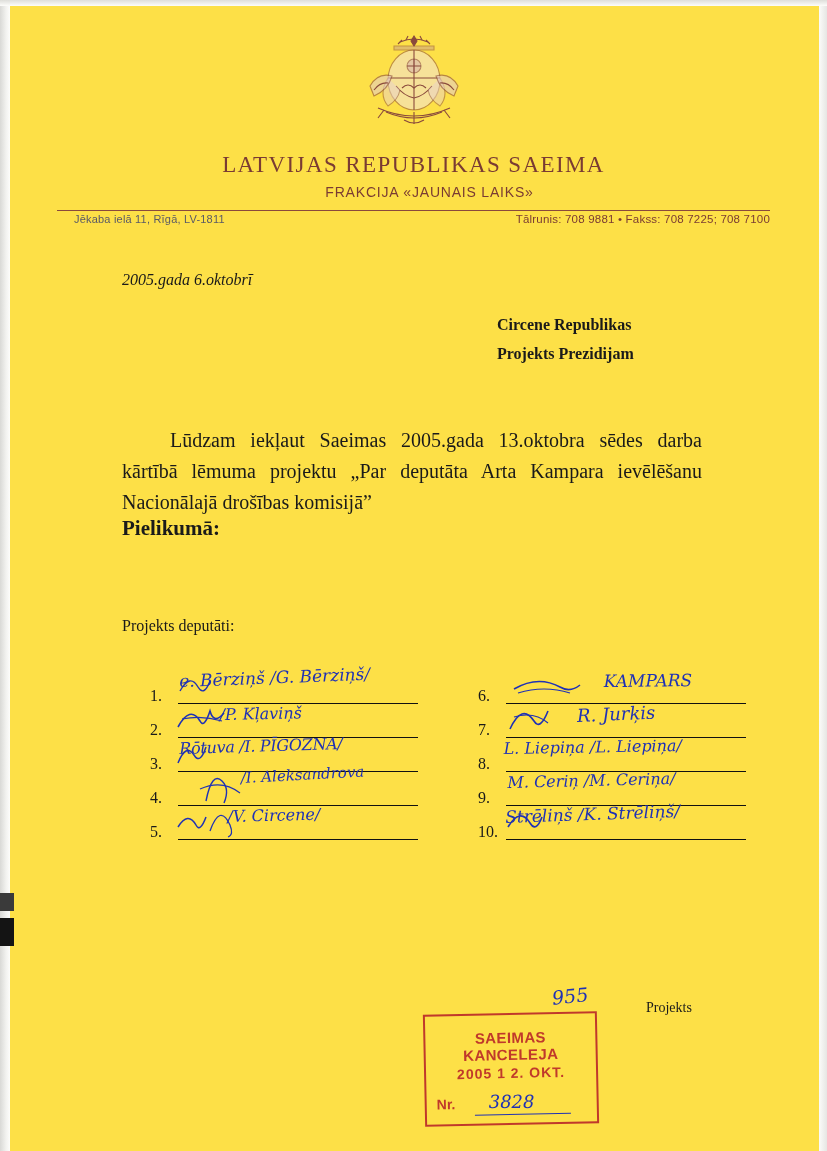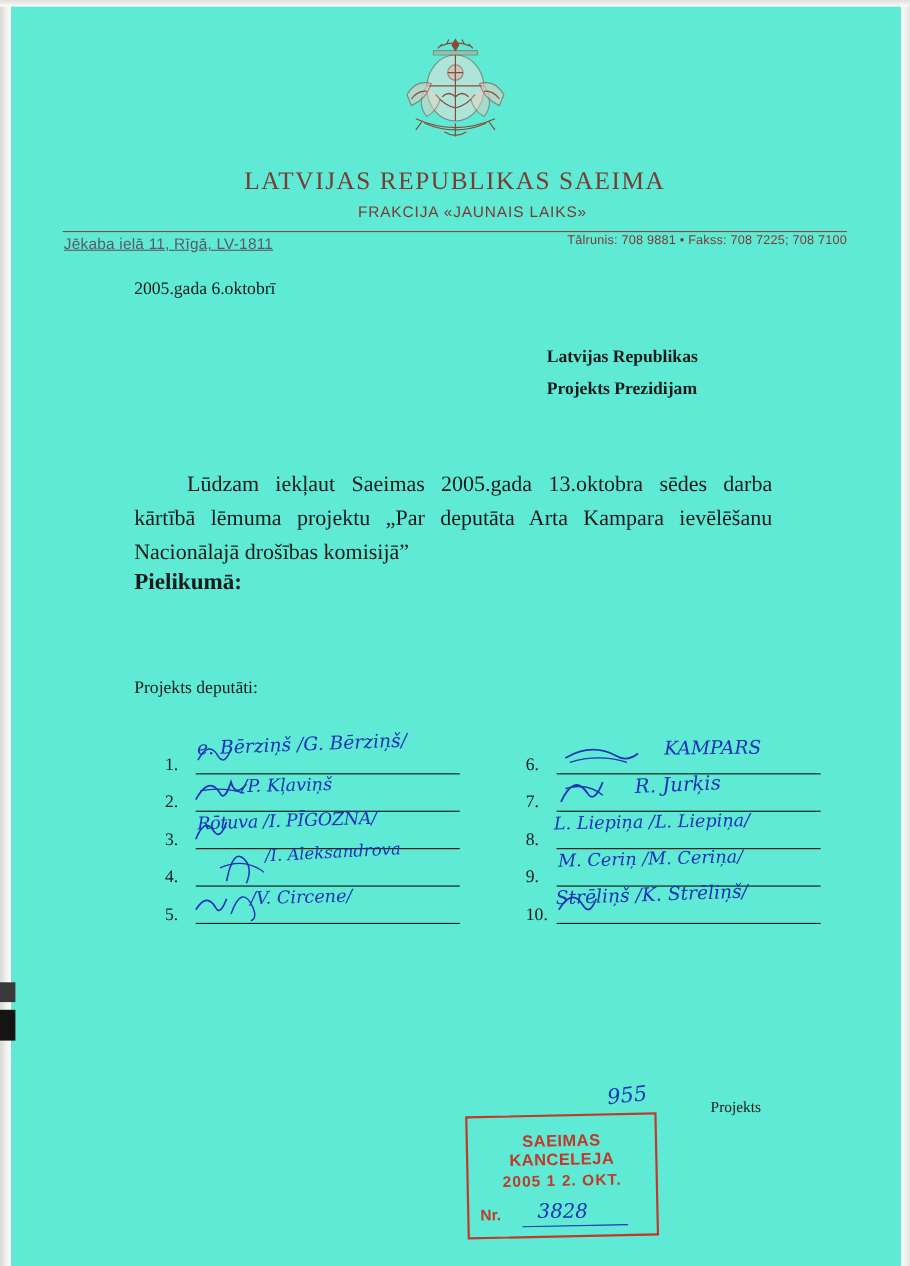--- a/index.html
+++ b/index.html
@@ -13,21 +13,21 @@
     font-family: "Liberation Serif", serif;
     color: #1a1a1a;
     position: relative;
     overflow: hidden;
   }
   .page {
     position: absolute;
     left: 0; top: 0;
     width: 827px;
     height: 1151px;
-    background: #5eead4;
+    background: #fde047;
   }
   
   .edge-left {
     position: absolute;
     left: 0; top: 0;
     width: 10px; height: 1151px;
     background: linear-gradient(90deg, #d9d9d6 0%, #f2f2ef 60%, #fdfdfb 100%);
   }
   .edge-right {
     position: absolute;
@@ -83,44 +83,44 @@
   .rule {
     position: absolute;
     left: 57px;
     top: 210px;
     width: 713px;
     height: 1px;
     background: #8a4a3c;
   }
   .addr {
     position: absolute;
-    left: 58px;
+    left: 74px;
     top: 213px;
-    font-size: 14px;
+    font-size: 11px;
     color: #5a5a66;
     font-family: "Liberation Sans", sans-serif;
     letter-spacing: 0.2px;
-    text-decoration: underline;
   }
   .phones {
     position: absolute;
     right: 57px;
     top: 213px;
     font-size: 11.5px;
     color: #7a3b33;
     font-family: "Liberation Sans", sans-serif;
     letter-spacing: 0.2px;
   }
 
   
   .date {
     position: absolute;
     left: 122px;
-    top: 254px;
+    top: 271px;
     font-size: 16px;
+    font-style: italic;
   }
   .addressee {
     position: absolute;
     left: 497px;
     top: 310px;
     font-size: 16px;
     font-weight: bold;
     line-height: 29px;
   }
   .para1 {
@@ -327,21 +327,21 @@
 
   <div class="org-title">LATVIJAS REPUBLIKAS SAEIMA</div>
   <div class="org-sub">FRAKCIJA «JAUNAIS LAIKS»</div>
   <div class="rule"></div>
   <div class="addr">Jēkaba ielā 11, Rīgā, LV-1811</div>
   <div class="phones">Tālrunis: 708 9881 • Fakss: 708 7225; 708 7100</div>
 
   <div class="date">2005.gada 6.oktobrī</div>
 
   <div class="addressee">
-    <div>Latvijas Republikas</div>
+    <div>Circene Republikas</div>
     <div>Projekts Prezidijam</div>
   </div>
 
   <div class="para1">Lūdzam iekļaut Saeimas 2005.gada 13.oktobra sēdes darba kārtībā lēmuma projektu „Par deputāta Arta Kampara ievēlēšanu Nacionālajā drošības komisijā”</div>
 
   <div class="attach-label">Pielikumā:</div>
 
   <div class="deputies-label">Projekts deputāti:</div>
 
   <div class="sig-col col-left">

